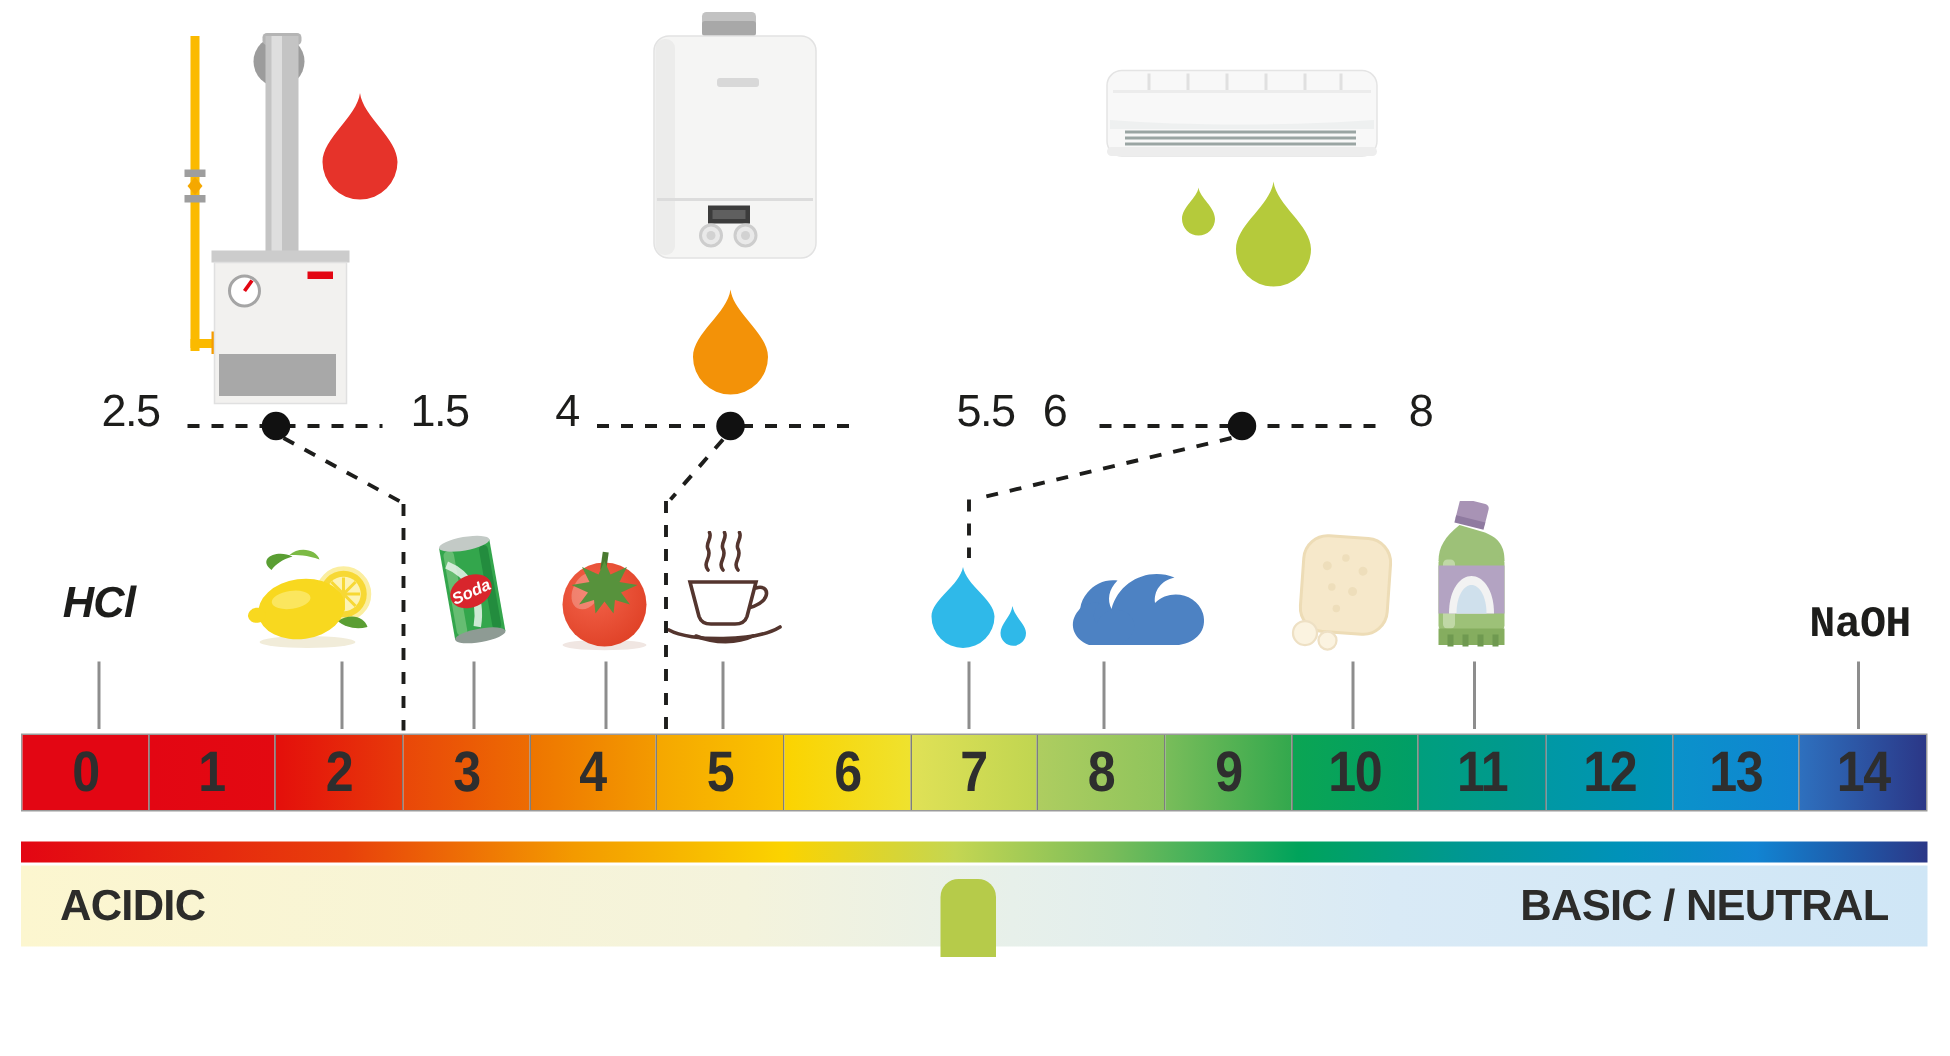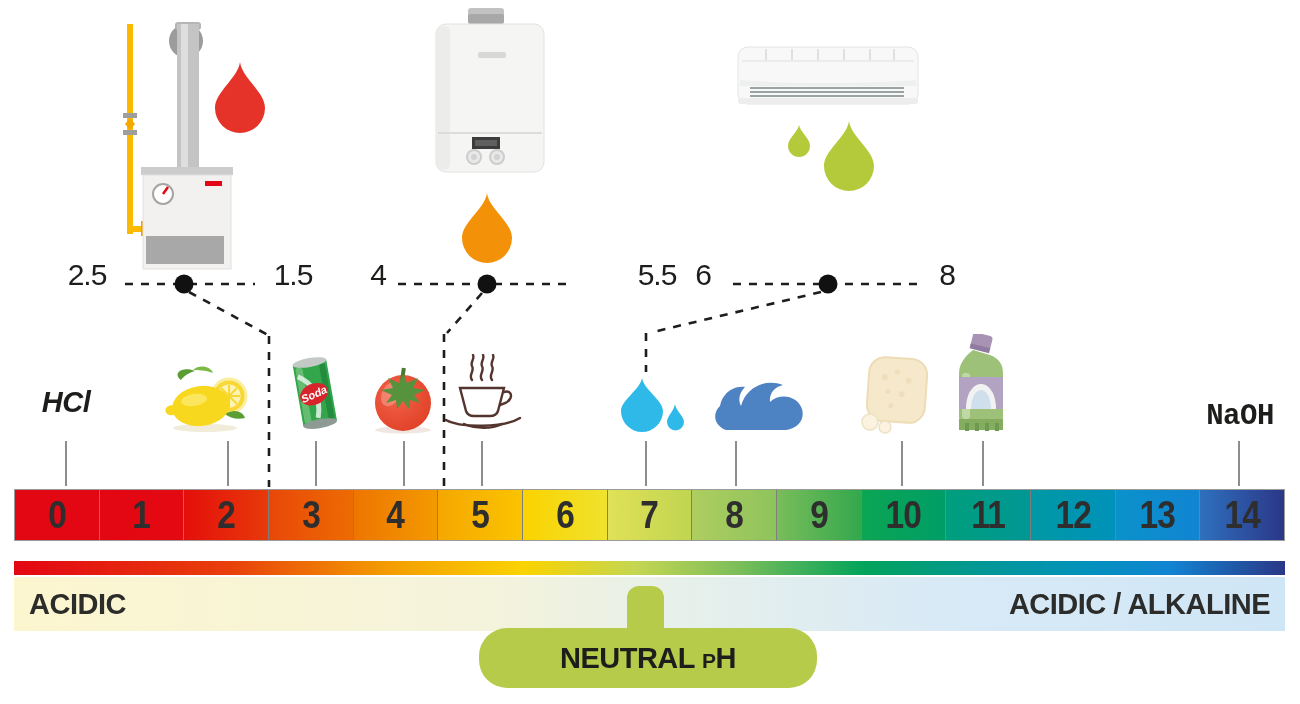--- a/index.html
+++ b/index.html
@@ -33,21 +33,21 @@
 
   
   .grad-strip{position:absolute;left:14px;top:561px;width:1271px;height:14px;
     background:linear-gradient(to right,#e30613 0%,#e8400b 17%,#f39a00 29%,#fbd300 40%,
                #c4d652 49%,#7cbd5a 57%,#00a35b 67%,#009795 76%,#0092ba 84%,#1184d2 91%,#2b3787 100%);}
 
   
   .pale-band{position:absolute;left:14px;top:577px;width:1271px;height:54px;z-index:1;
     background:linear-gradient(to right,#fcf6cf 0%,#f4f3dc 38%,#e7f0ea 52%,#d9eaf6 72%,#cfe6f6 100%);
     display:flex;align-items:center;justify-content:space-between;box-sizing:border-box;
-    padding:0 15px;}
+    padding:0 26px;}
   .band-label{font-size:29px;font-weight:700;letter-spacing:-0.5px;color:#2c2c2a;}
 
   
   .neutral-tab{position:absolute;left:627px;top:586px;width:37px;height:52px;
                background:#b6cb4a;border-radius:12px 12px 0 0;z-index:4;}
   .neutral-blob{position:absolute;left:479px;top:628px;width:338px;height:60px;background:#b6cb4a;
                 border-radius:28px;display:flex;align-items:center;justify-content:center;z-index:5;}
   .neutral-blob .txt{font-size:29px;font-weight:700;letter-spacing:-0.5px;color:#1d1d1b;}
   .neutral-blob .ph-p{font-size:21px;}
 </style>
@@ -308,21 +308,18 @@
       </div>
       <div class="ph-cell" style="background: linear-gradient(to right, rgb(46, 112, 190), rgb(43, 55, 135));">
         <span>14</span>
       </div>
     </div>
 
   <div class="grad-strip"></div>
 
   <div class="pale-band">
     <span class="band-label">ACIDIC</span>
-    <span class="band-label">ACIDIC / ALKALINE</span>
+    <span class="band-label">BASIC / NEUTRAL</span>
   </div>
 
   <div class="neutral-tab"></div>
-  <div class="neutral-blob">
-    <span class="txt"><span>NEUTRAL </span><span class="ph-p">P</span><span>H</span></span>
-  </div>
 
 </div>
 
 </body></html>

